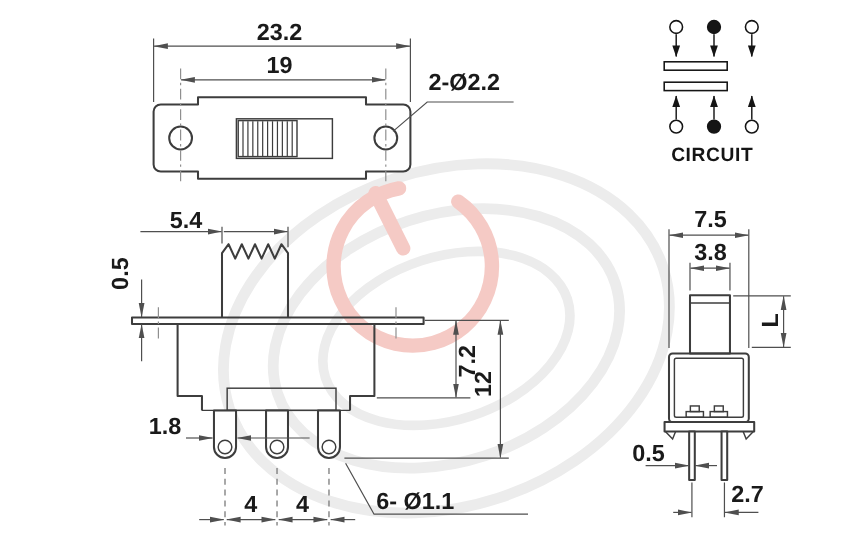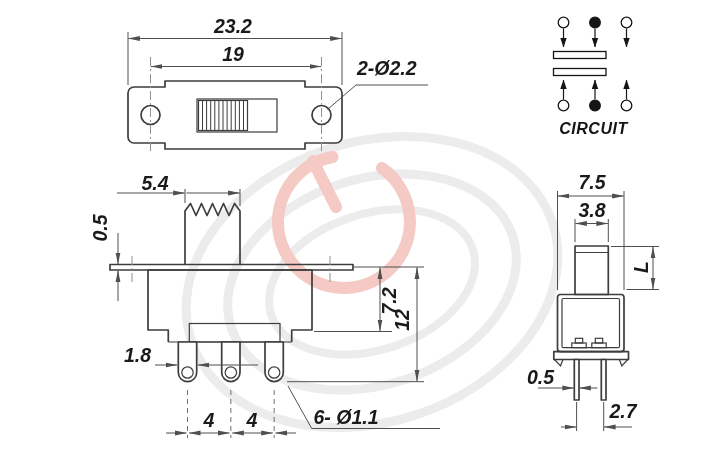--- a/index.html
+++ b/index.html
@@ -1,17 +1,17 @@
 <!DOCTYPE html>
 <html><head>
 <meta charset="utf-8">
 <style>
   html,body{margin:0;padding:0;background:#ffffff;}
   .canvas{position:relative;width:722px;height:450px;background:#ffffff;overflow:hidden;
-          font-family:"Liberation Sans", sans-serif;font-style:italic;}
+          font-family:"Liberation Sans", sans-serif;}
   svg{display:block;}
   .dim-text{font-family:"Liberation Sans", sans-serif;font-weight:700;font-size:19.5px;fill:#1a1a1a;}
   .circuit-text{font-family:"Liberation Sans", sans-serif;font-weight:600;font-size:16px;fill:#151515;letter-spacing:0.5px;}
   .obj{stroke:#3d3d3d;stroke-width:1.7;fill:none;stroke-linejoin:round;}
   .obj-thin{stroke:#3d3d3d;stroke-width:1.2;fill:none;}
   .objfill{stroke:#3d3d3d;stroke-width:1.7;fill:#ffffff;stroke-linejoin:round;}
   .dim{stroke:#4f4f4f;stroke-width:1;fill:none;}
   .cline{stroke:#8f8f8f;stroke-width:1;fill:none;stroke-dasharray:9 3 2 3;}
   .dashline{stroke:#6f6f6f;stroke-width:1;fill:none;stroke-dasharray:5 4;}
   .wm-gray{stroke:#ececec;fill:none;}

